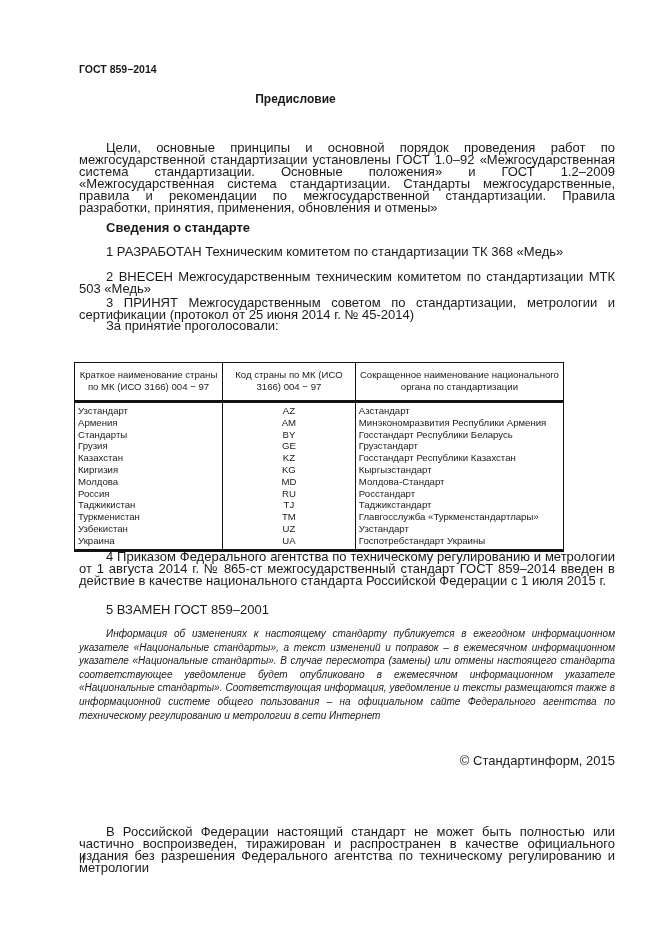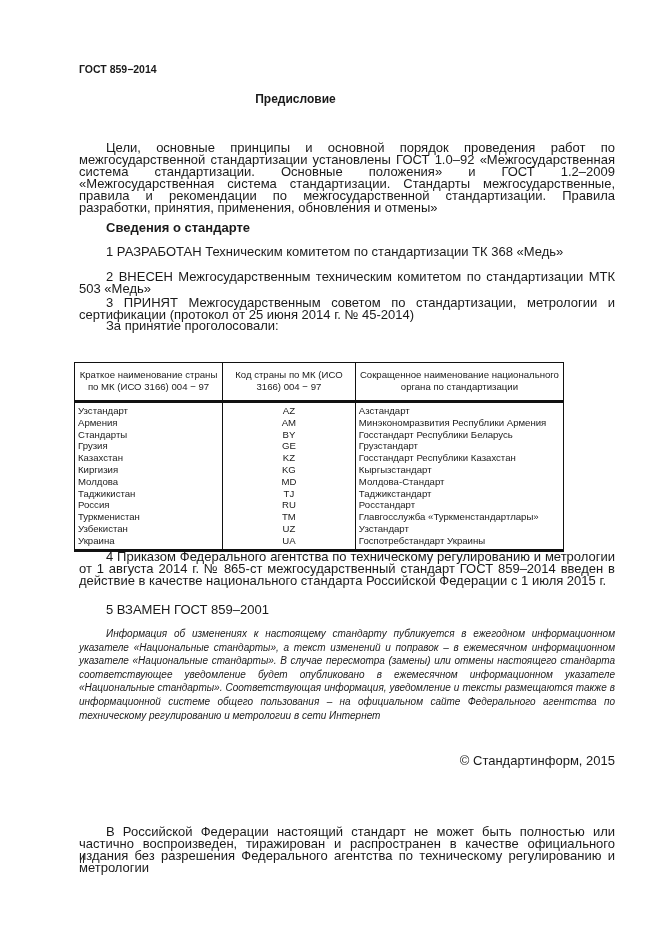--- a/index.html
+++ b/index.html
@@ -96,28 +96,28 @@
         <td>Киргизия</td>
         <td class="code">KG</td>
         <td>Кыргызстандарт</td>
       </tr>
     <tr>
         <td>Молдова</td>
         <td class="code">MD</td>
         <td>Молдова-Стандарт</td>
       </tr>
     <tr>
+        <td>Россия</td>
+        <td class="code">RU</td>
+        <td>Росстандарт</td>
+      </tr>
+    <tr>
         <td>Таджикистан</td>
         <td class="code">TJ</td>
         <td>Таджикстандарт</td>
-      </tr>
-    <tr>
-        <td>Россия</td>
-        <td class="code">RU</td>
-        <td>Росстандарт</td>
       </tr>
     <tr>
         <td>Туркменистан</td>
         <td class="code">TM</td>
         <td>Главгосслужба «Туркменстандартлары»</td>
       </tr>
     <tr>
         <td>Узбекистан</td>
         <td class="code">UZ</td>
         <td>Узстандарт</td>

